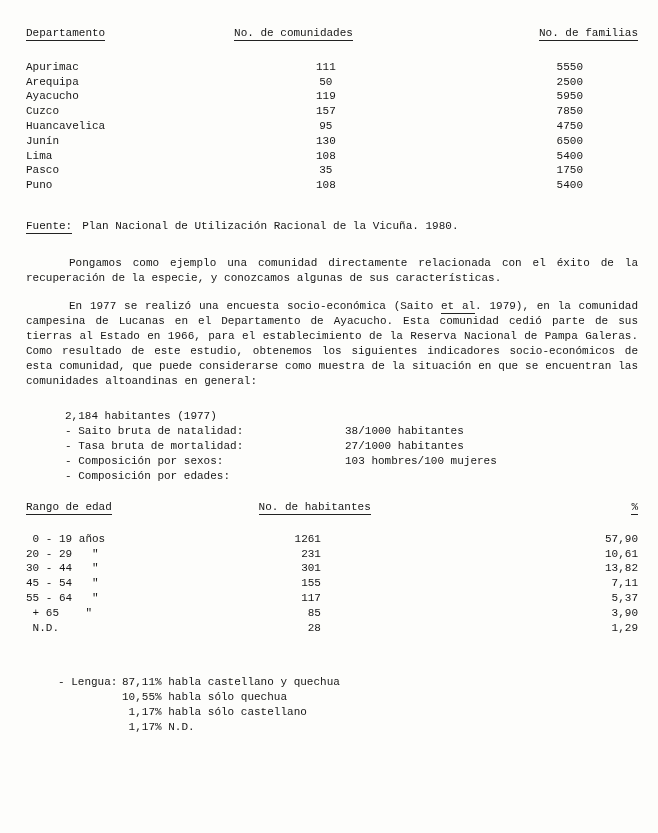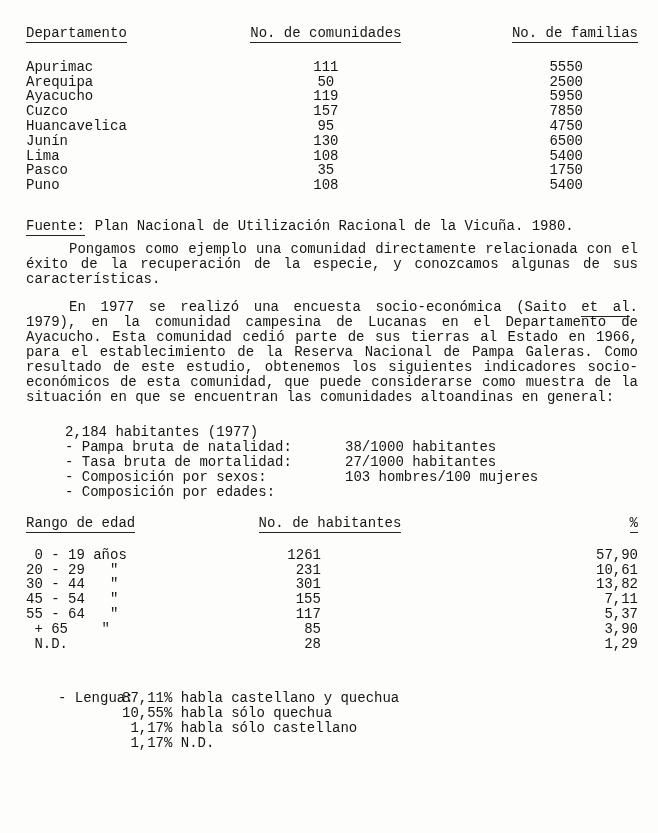--- a/index.html
+++ b/index.html
@@ -4,42 +4,42 @@
 <style>
   * { margin:0; padding:0; box-sizing:border-box; }
   html,body { background:#ffffff; }
   .page {
     position:relative;
     width:658px; height:833px;
     padding:26px 20px 18px 26px;
     background:#fdfdfb;
     color:#161616;
     font-family:"Liberation Mono","DejaVu Sans Mono",monospace;
-    font-size:14px;
+    font-size:11px;
     line-height:15px;
     overflow:hidden;
   }
   .u { border-bottom:1px solid #222; padding-bottom:1px; }
   table { width:100%; border-collapse:collapse; table-layout:fixed; }
   th { font-weight:normal; text-align:left; }
   td, th { padding:0; line-height:14.8px; }
 
   
   .t1 .c1{ width:34%; } .t1 .c2{ width:30%; } .t1 .c3{ width:36%; }
   .t1 thead th { padding-bottom:19px; white-space:nowrap; }
-  .t1 th.h2 { text-align:center; }
+  .t1 th.h2 { }
   .t1 th.h3 { text-align:right; }
   .t1 td.c2 { text-align:center; }
   .t1 td.c3 { text-align:right; padding-right:55px; }
 
   
   .fuente { margin-top:26px; white-space:nowrap; }
   .fuente .txt { margin-left:10px; }
   .para { text-align:justify; }
-  .para1 { margin-top:8px; text-indent:43px; }
+  .para1 { margin-top:22px; text-indent:43px; }
   .para2 { margin-top:13px; text-indent:43px; }
 
   
   .indicators { margin-top:20px; }
   .ind-row { display:flex; margin-left:39px; }
   .ind-label { width:280px; white-space:nowrap; }
   .ind-value { white-space:nowrap; }
 
   
   .t2 { margin-top:16px; }
@@ -145,21 +145,21 @@
 
   <p class="para para2"><span>En 1977 se realizó una encuesta socio-económica (Saito </span><span class="u">et al</span><span>. 1979), en la comunidad campesina de Lucanas en el Departamento de Ayacucho. Esta comunidad cedió parte de sus tierras al Estado en 1966, para el establecimiento de la Reserva Nacional de Pampa Galeras. Como resultado de este estudio, obtenemos los siguientes indicadores socio-económicos de esta comunidad, que puede considerarse como muestra de la situación en que se encuentran las comunidades altoandinas en general:</span></p>
 
   <div class="indicators">
 
       <div class="ind-row">
         <span class="ind-value">2,184 habitantes (1977)</span>
       </div>
 
       <div class="ind-row">
-        <span class="ind-label">- Pampa bruta de natalidad:</span>
+        <span class="ind-label">- Saito bruta de natalidad:</span>
         <span class="ind-value">38/1000 habitantes</span>
       </div>
 
       <div class="ind-row">
         <span class="ind-label">- Tasa bruta de mortalidad:</span>
         <span class="ind-value">27/1000 habitantes</span>
       </div>
 
       <div class="ind-row">
         <span class="ind-label">- Composición por sexos:</span>

